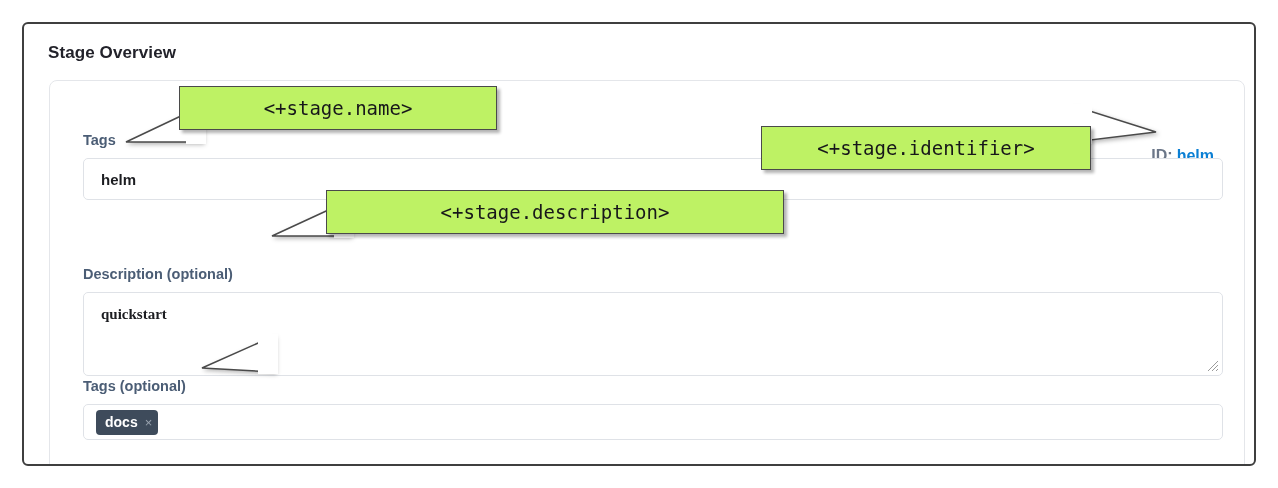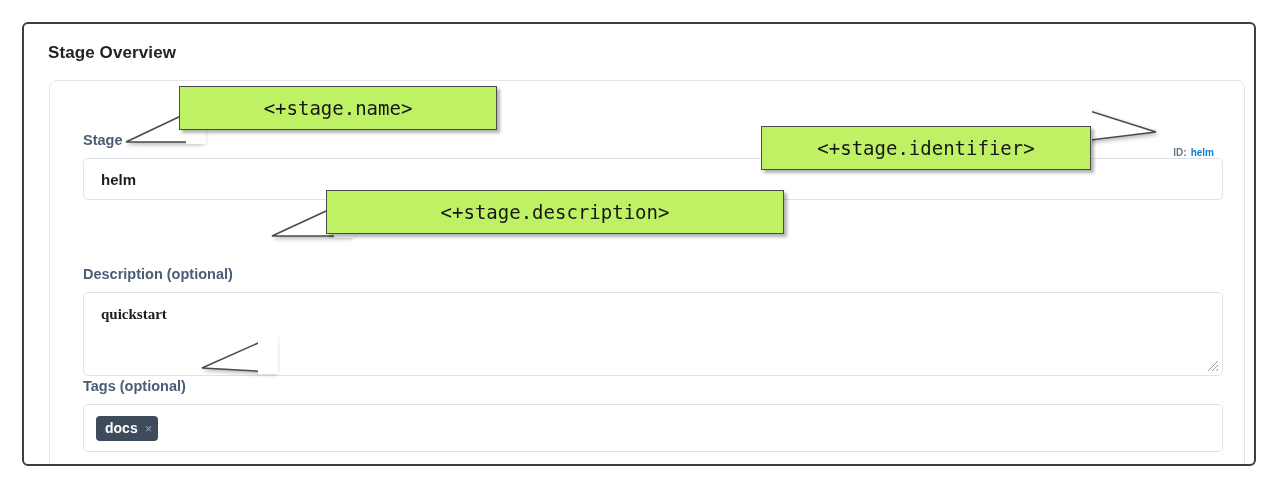--- a/index.html
+++ b/index.html
@@ -112,21 +112,21 @@
     right: 4px;
     bottom: 4px;
     width: 12px;
     height: 12px;
     pointer-events: none;
   }
 
   .tag-input {
     box-sizing: border-box;
     width: 1140px;
-    height: 48px;
+    height: 36px;
     margin-top: 9px;
     border: 1px solid #dfe2e7;
     border-radius: 5px;
     background: #ffffff;
     display: flex;
     align-items: center;
     padding: 0 12px;
   }
   .tag-chip {
     display: inline-flex;
@@ -145,21 +145,21 @@
     font-size: 13px;
     font-weight: normal;
     line-height: 1;
   }
 
   
   .id-row {
     position: absolute;
     right: 30px;
     top: 66px;
-    font-size: 10px;
+    font-size: 16px;
     font-weight: bold;
     white-space: nowrap;
   }
   .id-key { color: #6b7688; }
   .id-val { color: #0b7fd4; margin-left: 4px; }
 
   
   .callout {
     position: absolute;
     box-sizing: border-box;
@@ -188,21 +188,21 @@
 
   <div class="section-title">Stage Overview</div>
 
   <div class="form-card">
 
     <div class="id-row">
       <span class="id-key">ID:</span><span class="id-val">helm</span>
     </div>
 
     <div class="field-block" style="top:50px;">
-      <span class="field-label">Stage</span>
+      <span class="field-label">Tags</span>
       <input class="text-input" type="text" value="helm" style="">
     </div>
 
     <div class="field-block" style="top:152px;margin-top:32px;">
       <span class="field-label">Description (optional)</span>
       <div class="text-area-wrap">
         <textarea class="text-area" rows="3" style="">quickstart</textarea>
         <svg class="resize-grip" viewBox="0 0 12 12">
           <path d="M11 1 L1 11 M11 5 L5 11 M11 9 L9 11" stroke="#9b9b9b" stroke-width="1" fill="none"></path>
         </svg>

